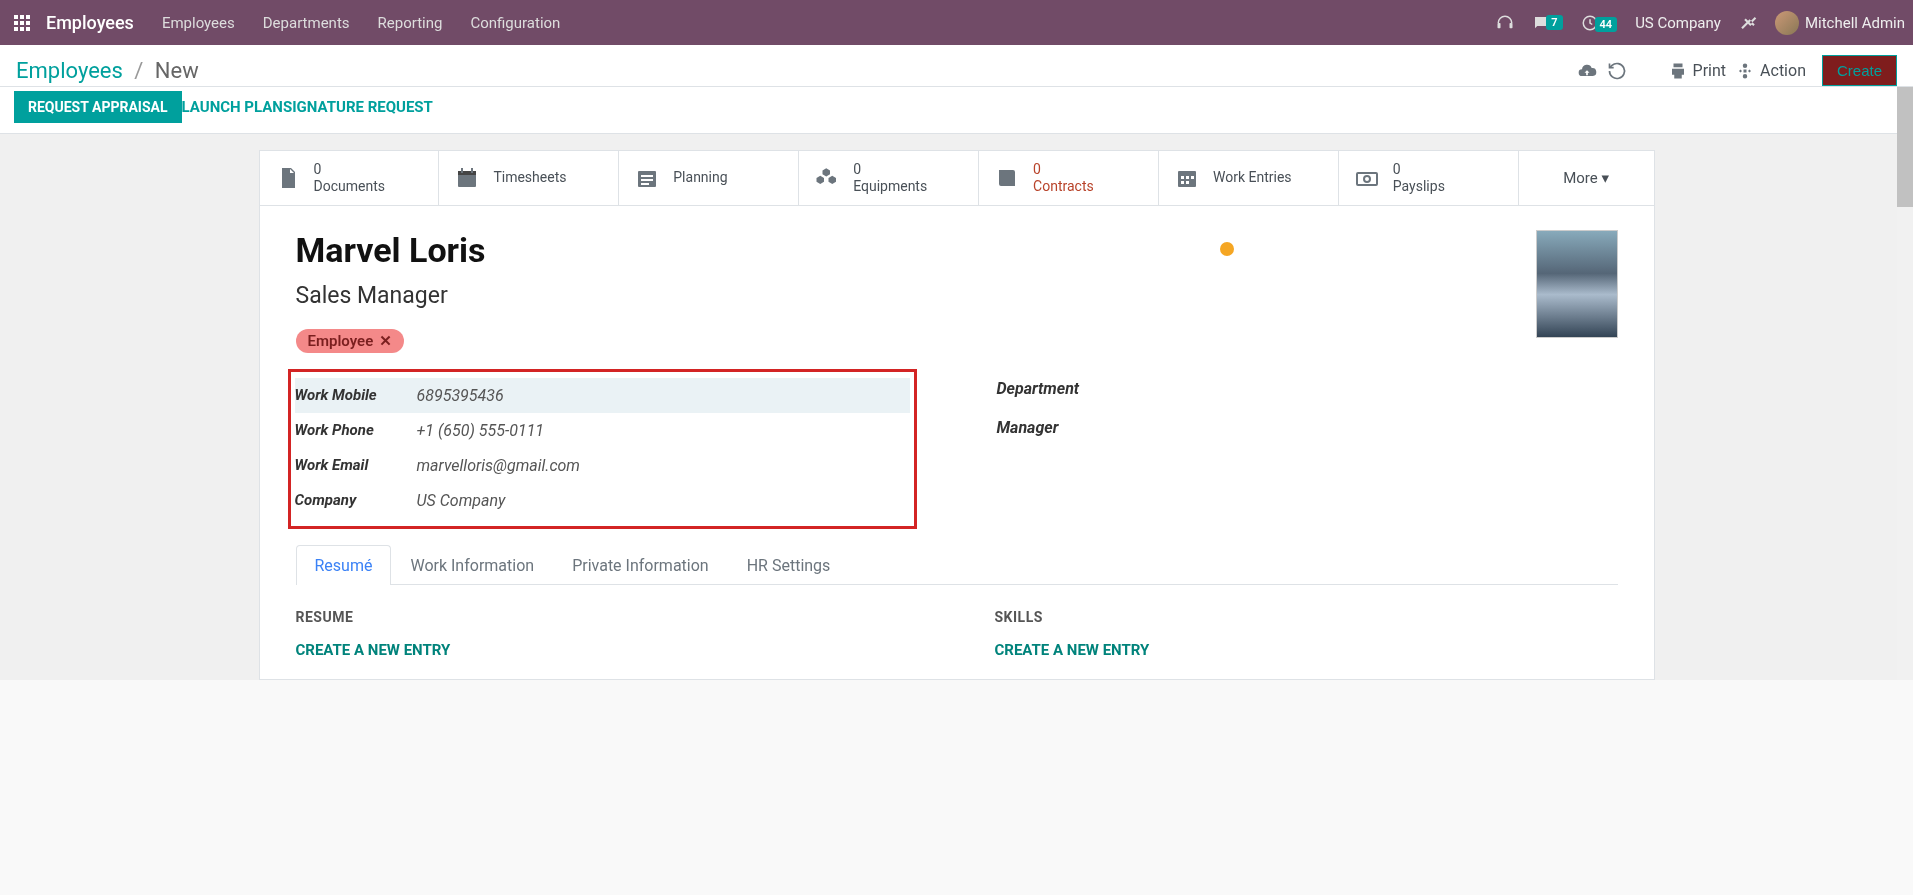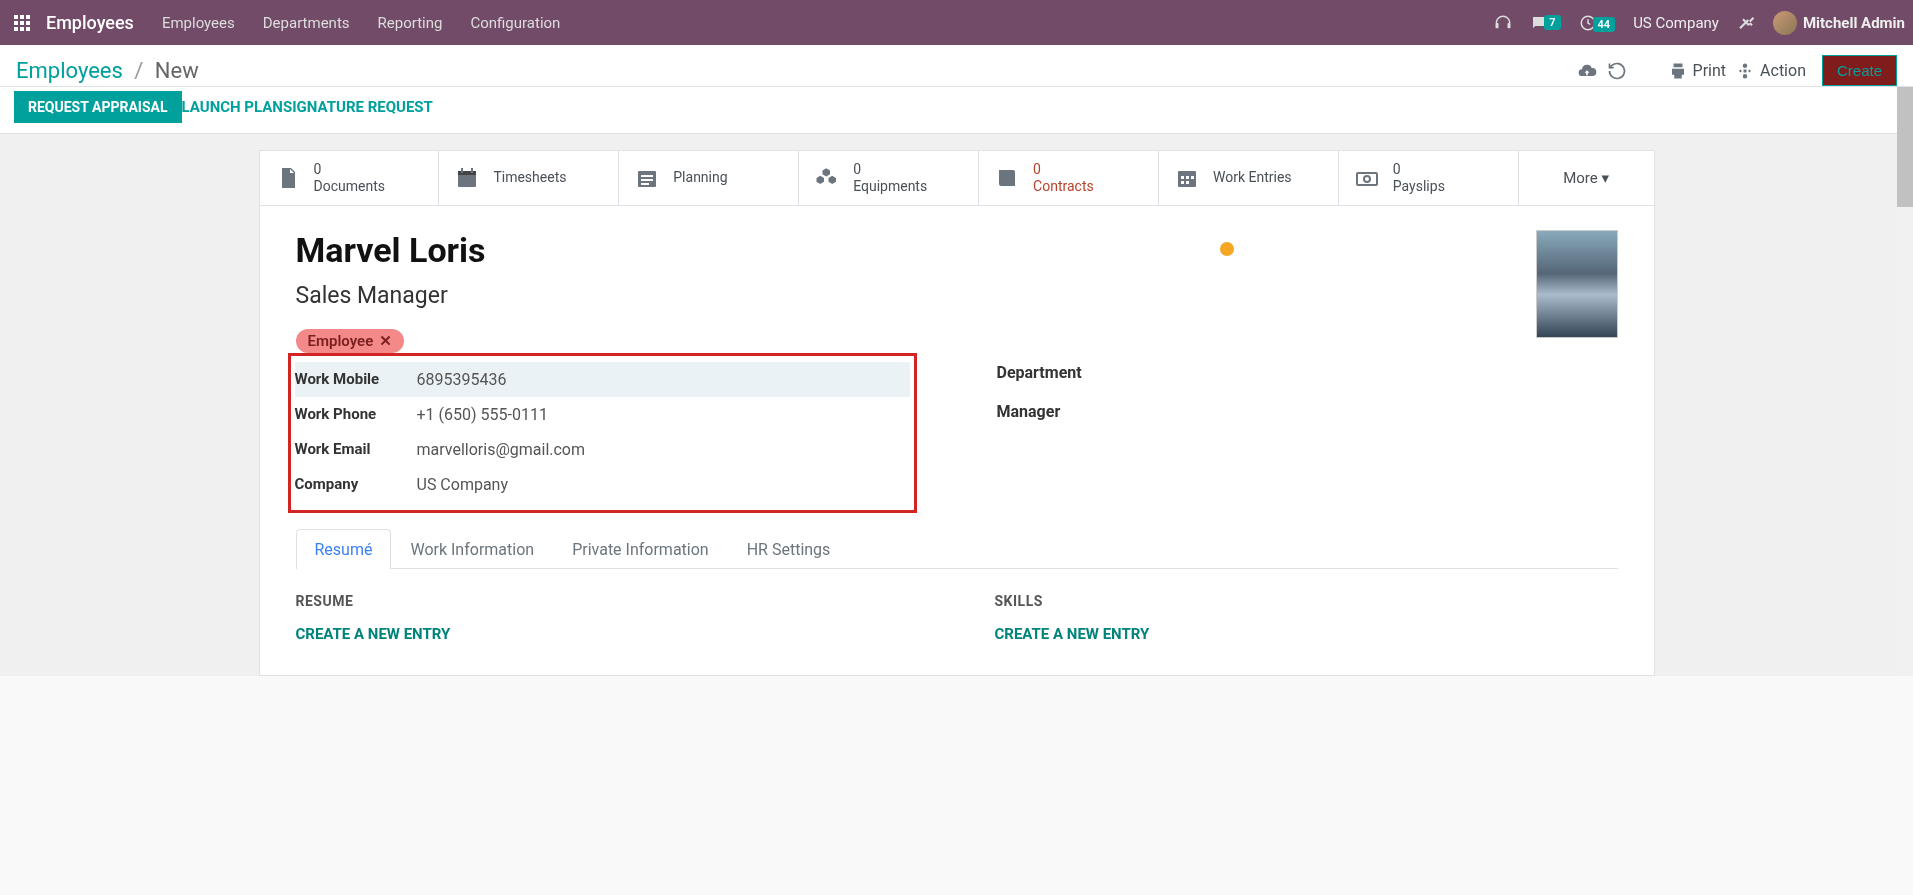--- a/index.html
+++ b/index.html
@@ -10,21 +10,21 @@
   .apps-icon { display: grid; grid-template-columns: repeat(3, 4px); grid-template-rows: repeat(3, 4px); gap: 2px; margin-right: 16px; margin-left: 6px; cursor: pointer; }
   .apps-icon span { background: #fff; width: 4px; height: 4px; }
   .app-title { font-size: 18px; font-weight: 500; margin-right: 28px; }
   .nav-links { display: flex; gap: 28px; flex: 1; }
   .nav-links a { color: #ddd; font-size: 15px; text-decoration: none; }
   .topbar-right { display: flex; align-items: center; gap: 18px; }
   .topbar-icon { color: #eee; font-size: 16px; cursor: pointer; position: relative; }
   .badge { background: #00A09D; color: #fff; font-size: 11px; font-weight: 600; padding: 1px 5px; border-radius: 3px; margin-left: -4px; }
   .company-name { font-size: 15px; color: #eee; }
   .avatar { width: 24px; height: 24px; border-radius: 50%; background: linear-gradient(135deg,#c97,#875); display: inline-block; vertical-align: middle; margin-right: 6px; }
-  .user-block { display: flex; align-items: center; font-weight: bold; }
+  .user-block { display: flex; align-items: center; }
   .user-name { font-size: 15px; color: #eee; }
 
   
   .control-panel { background: #fff; border-bottom: 1px solid #dee2e6; padding: 10px 16px 0 16px; }
   .cp-top { display: flex; justify-content: space-between; align-items: center; margin-bottom: 0; }
   .breadcrumb { font-size: 22px; color: #666; }
   .breadcrumb .active { color: #00A09D; }
   .breadcrumb .sep { color: #999; margin: 0 6px; }
   .cp-buttons { display: flex; align-items: center; gap: 10px; }
   .cp-buttons .icon-btn { font-size: 17px; color: #6c757d; cursor: pointer; }
@@ -45,30 +45,30 @@
   .stat-buttons { display: flex; border: 1px solid #dee2e6; border-bottom: none; background: #fff; margin-top: 16px; }
   .stat-btn { flex: 1; display: flex; align-items: center; gap: 12px; padding: 10px 16px; border-right: 1px solid #dee2e6; cursor: pointer; min-height: 50px; }
   .stat-btn:last-child { border-right: none; justify-content: center; }
   .stat-icon { font-size: 22px; color: #6c757d; width: 26px; text-align: center; }
   .stat-text { display: flex; flex-direction: column; line-height: 1.2; }
   .stat-val { font-size: 14px; color: #495057; }
   .stat-label { font-size: 14px; color: #495057; }
   .stat-btn.warn .stat-val, .stat-btn.warn .stat-label { color: #b8432a; }
   .more-btn { color: #495057; font-size: 15px; }
 
-  .sheet { background: #fff; border: 1px solid #dee2e6; padding: 24px 36px 20px 36px; position: relative; }
+  .sheet { background: #fff; border: 1px solid #dee2e6; padding: 24px 36px 8px 36px; position: relative; }
   .emp-photo { position: absolute; right: 36px; top: 24px; width: 82px; height: 108px; background: linear-gradient(180deg,#8ab 0%,#567 40%,#abc 60%,#345 100%); border: 1px solid #ccc; }
   .status-dot { position: absolute; right: 420px; top: 36px; width: 14px; height: 14px; border-radius: 50%; background: #F5A623; }
 
   .emp-name { font-size: 34px; color: #111; margin-bottom: 12px; }
   .emp-title { font-size: 23px; color: #333; margin-bottom: 20px; }
-  .tag { display: inline-flex; align-items: center; background: #F48989; color: #7a1f1f; padding: 3px 12px; border-radius: 14px; font-size: 15px; font-weight: 600; margin-bottom: 0; }
+  .tag { display: inline-flex; align-items: center; background: #F48989; color: #7a1f1f; padding: 3px 12px; border-radius: 14px; font-size: 15px; font-weight: 600; margin-bottom: 16px; }
   .tag .x { margin-left: 6px; font-weight: bold; cursor: pointer; }
 
-  .form-cols { display: flex; gap: 40px; margin-bottom: 16px; }
+  .form-cols { display: flex; gap: 40px; margin-bottom: 16px; font-style: italic; }
   .form-col { flex: 1; }
   .highlight-box { border: 3px solid #d32424; padding: 6px 4px 8px 4px; margin-left: -8px; }
   .form-row { display: flex; align-items: center; padding: 8px 0; }
   .form-row.hl { background: #eaf2f5; }
   .row-label { width: 118px; font-weight: 700; font-size: 15px; color: #333; }
   .row-value { font-size: 16px; color: #555; flex: 1; padding-left: 4px; }
   .col2-row { display: flex; align-items: center; padding: 10px 0; }
   .col2-label { font-weight: 700; font-size: 16px; color: #333; }
   .qmark { font-size: 11px; color: #38a; margin-left: 2px; vertical-align: super; }
 

